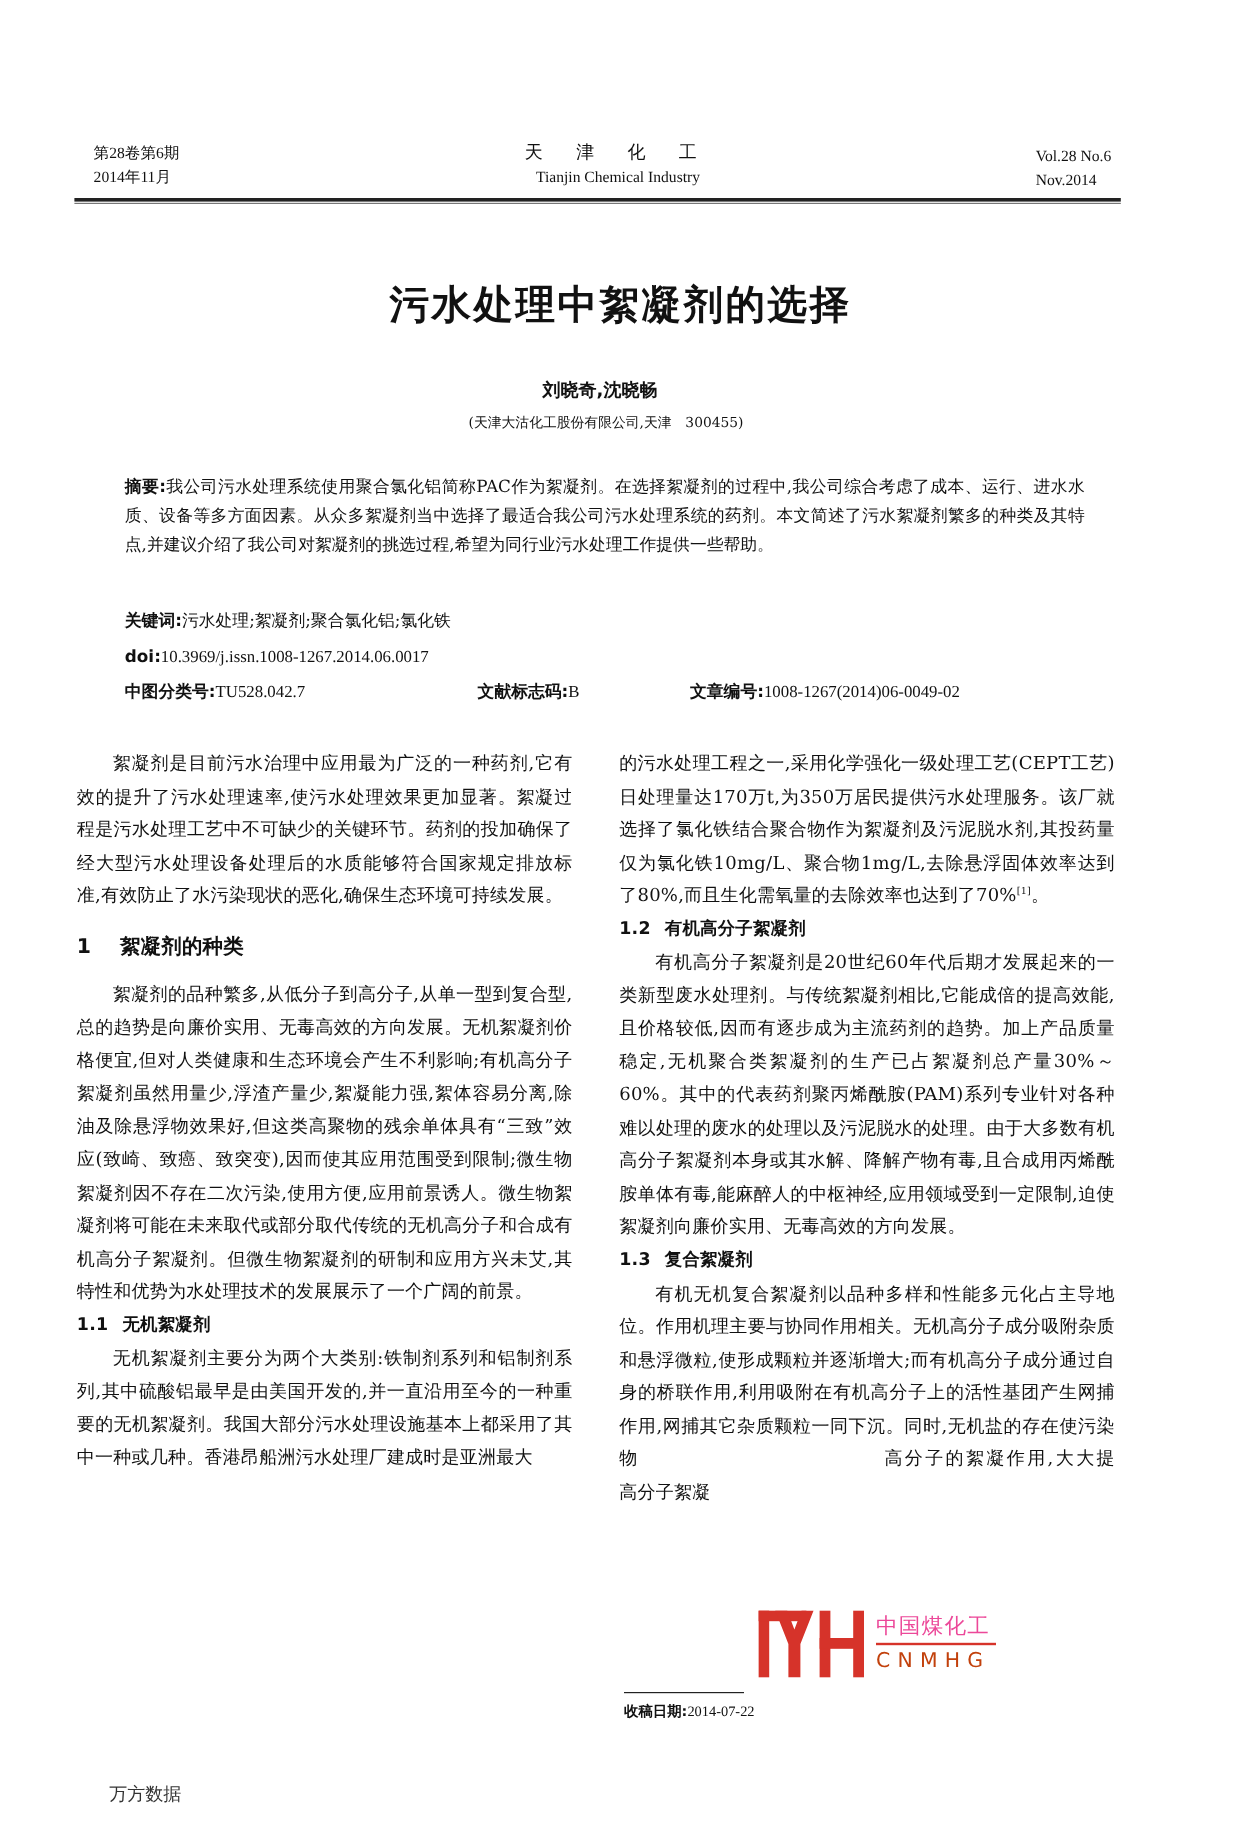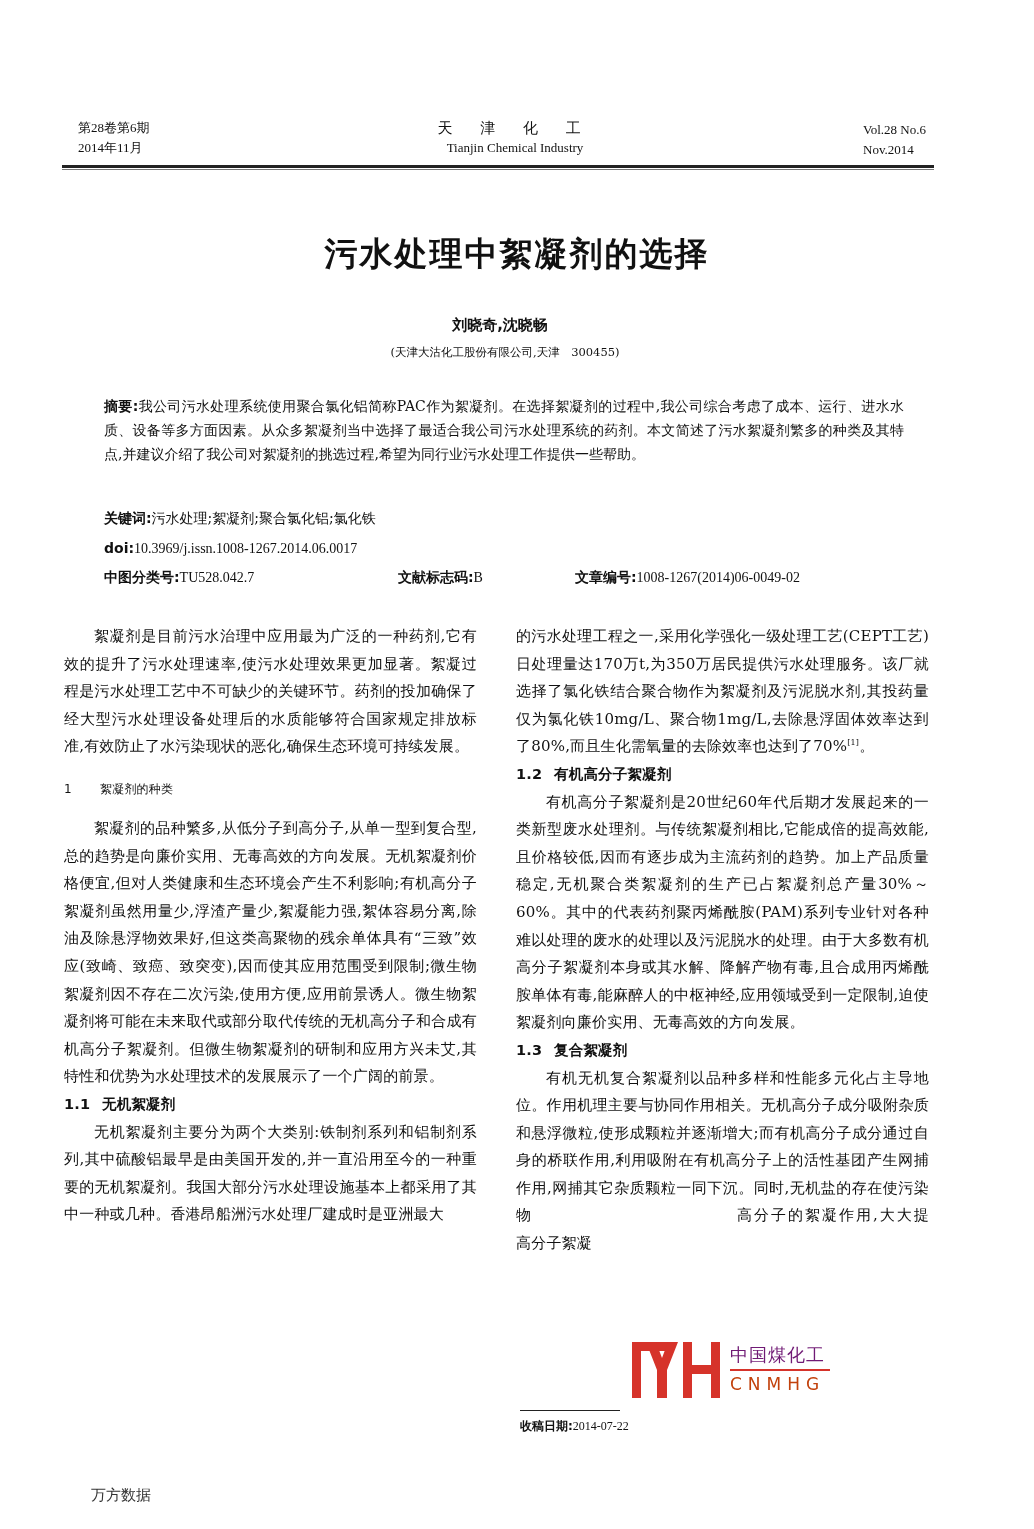--- a/index.html
+++ b/index.html
@@ -30,36 +30,36 @@
   .cls { top: 566px; width: 800px; }
   .cls span.seg { display: inline-block; }
   .cls .seg1 { width: 294px; }
   .cls .seg2 { width: 177px; }
 
   .col { width: 413px; font-size: 15px; line-height: 27.6px; text-align: justify; letter-spacing: 0.2px; font-family: "DejaVu Serif", serif; }
   .col p { margin: 0; text-indent: 2em; }
   .col p.noind { text-indent: 0; }
   .col-left { left: 64px; top: 623px; }
   .col-right { left: 516px; top: 623px; }
-  .sec1 { font-size: 12px; font-weight: normal; margin: 14px 0 12px 0; font-family: "DejaVu Sans", sans-serif; line-height: 28px; }
+  .sec1 { font-size: 17px; font-weight: bold; margin: 14px 0 12px 0; font-family: "DejaVu Sans", sans-serif; line-height: 28px; }
   .sub { font-size: 14.5px; font-weight: bold; font-family: "DejaVu Sans", sans-serif; line-height: 27.6px; }
   .num { display: inline-block; width: 38px; }
   .num1 { display: inline-block; width: 36px; }
   sup { font-size: 8px; line-height: 0; }
 
   .fn-rule { left: 520px; top: 1410px; width: 100px; height: 1px; background: #222; }
   .received { left: 520px; top: 1418px; font-size: 12px; font-family: "Liberation Serif", serif; }
   .received .lbl { font-size: 12px; }
 
   .footer { left: 91px; top: 1486px; font-size: 15px; color: #333; font-family: "DejaVu Sans", sans-serif; }
 
   
   .wm { left: 632px; top: 1342px; width: 205px; height: 56px; }
   .wm-mark { position: absolute; left: 0; top: 0; width: 88px; height: 56px; }
-  .wm-cn { position: absolute; left: 98px; top: 1px; font-size: 18px; color: #701a75; font-family: "DejaVu Sans", sans-serif; background: #fff; padding-right: 2px; letter-spacing: 1px; }
+  .wm-cn { position: absolute; left: 98px; top: 1px; font-size: 18px; color: #ec4899; font-family: "DejaVu Sans", sans-serif; background: #fff; padding-right: 2px; letter-spacing: 1px; }
   .wm-line { position: absolute; left: 98px; top: 27px; width: 100px; height: 2px; background: #d6332a; }
   .wm-en { position: absolute; left: 98px; top: 32px; font-size: 17px; color: #c2410c; letter-spacing: 6px; font-family: "DejaVu Sans", sans-serif; background: #fff; }
 </style>
 </head>
 <body>
 
 <div class="abs hdr-left">
   <div>第28卷第6期</div>
   <div>2014年11月</div>
 </div>

